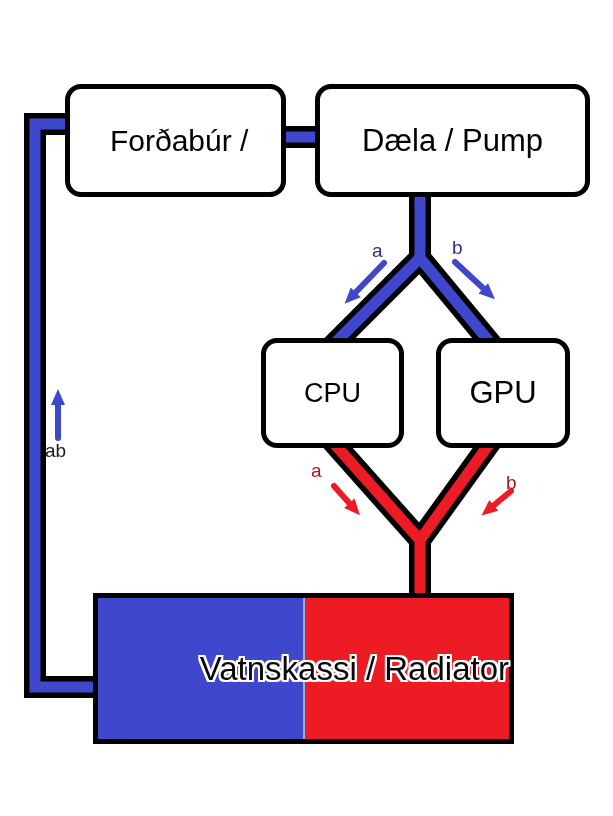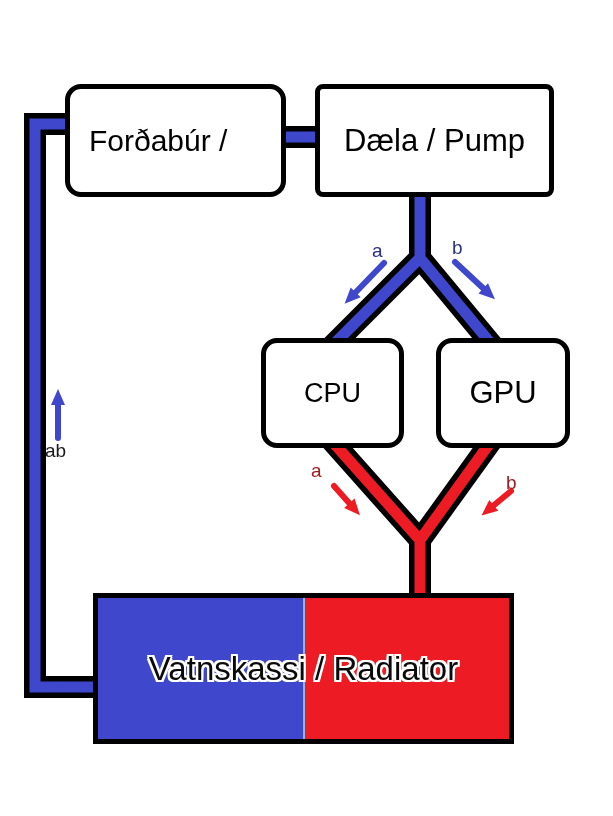--- a/index.html
+++ b/index.html
@@ -16,29 +16,29 @@
     box-sizing:border-box;
     background:#fff;
     border:5px solid #000;
     border-radius:16px;
     display:flex;
     flex-direction:column;
     justify-content:center;
     color:#000;
   }
   .node.center{align-items:center;text-align:center;}
-  #reservoir{left:65px;top:84px;width:221px;height:113px;padding-left:19px;font-size:30px;line-height:42px;}
-  #pump{left:315px;top:84px;width:239px;height:113px;font-size:31px;border-radius:8px;}
+  #reservoir{left:65px;top:84px;width:221px;height:113px;padding-left:40px;font-size:30px;line-height:42px;}
+  #pump{left:315px;top:84px;width:275px;height:113px;font-size:31px;}
   #cpu{left:261px;top:338px;width:143px;height:110px;font-size:27px;}
   #gpu{left:436px;top:338px;width:134px;height:110px;font-size:31px;}
   #radiator{
     left:93px;top:593px;width:421px;height:151px;
     border-radius:0;
     background:linear-gradient(to right, var(--cold) 0 50%, var(--hot) 50% 100%);
-    align-items:center;text-align:center;
+    align-items:flex-end;text-align:center;
     font-size:33px;
     color:#0a0a0a;
   }
   #radiator .divider{
     position:absolute;left:50%;top:0;bottom:0;width:2px;
     background:var(--divider);
     transform:translateX(-1px);
   }
   #radiator .halo{
     position:relative;

